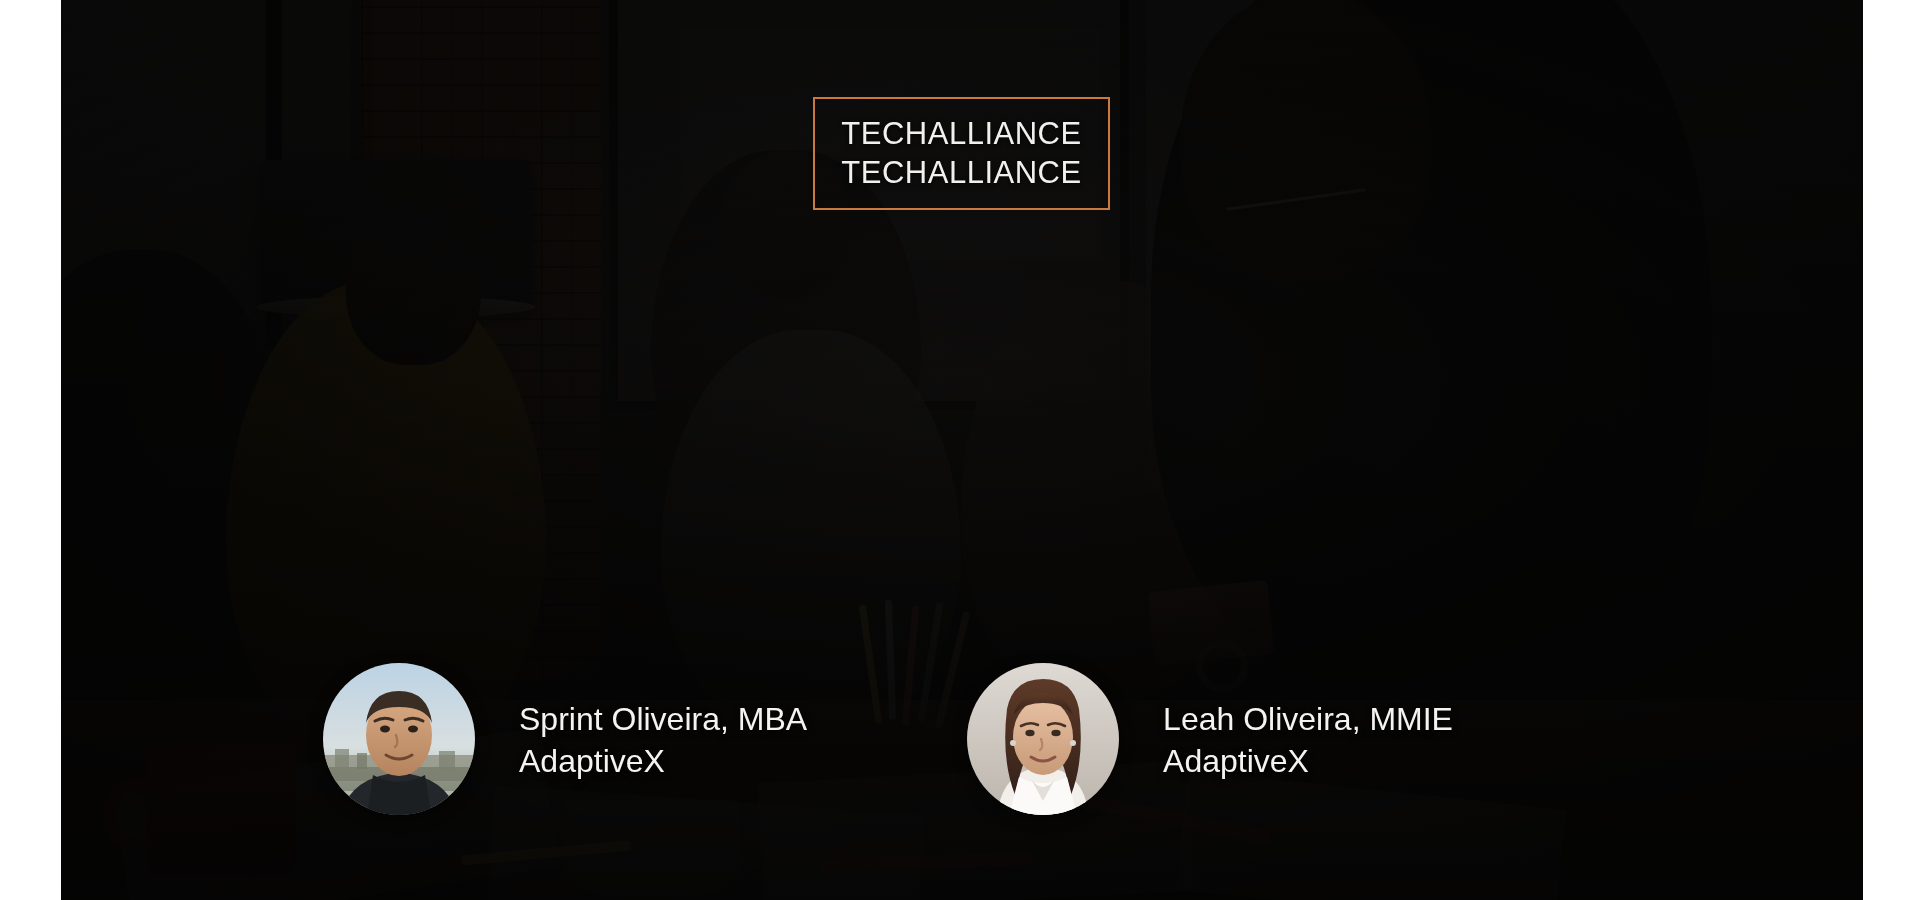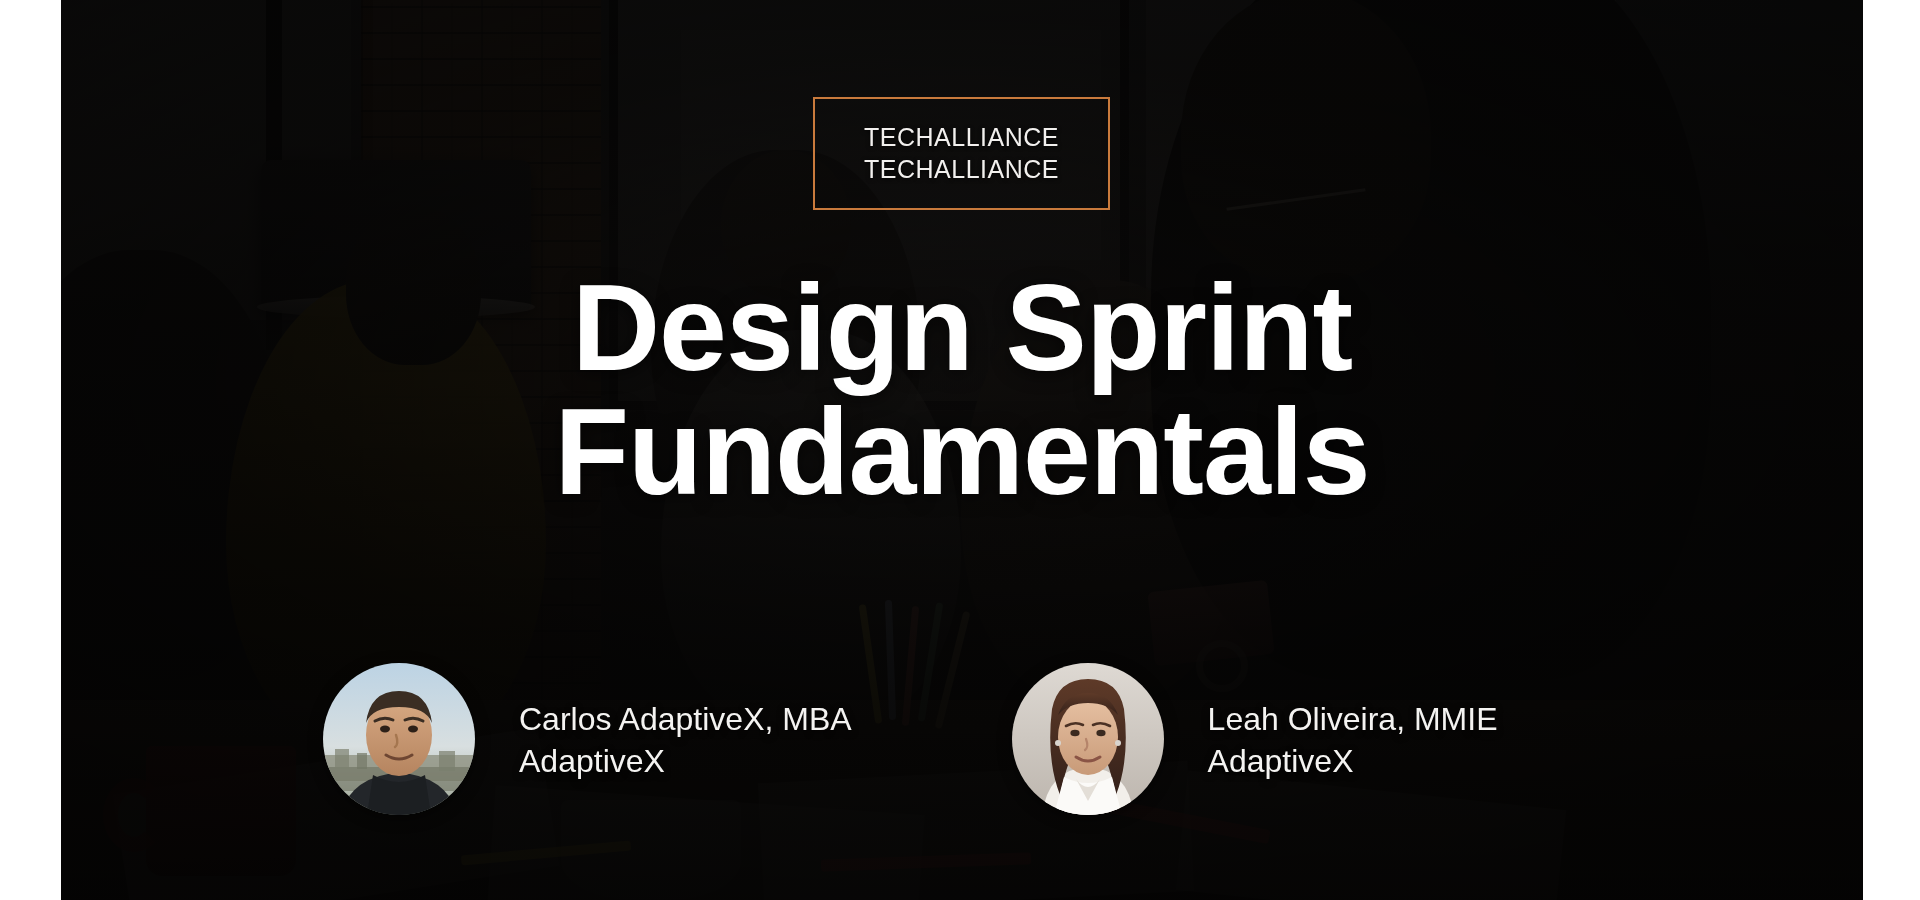--- a/index.html
+++ b/index.html
@@ -214,21 +214,21 @@
     position:absolute;
     left:752px; top:97px;
     width:297px; height:113px;
     border:2px solid #c97a3c;
     display:flex; flex-direction:column;
     align-items:center; justify-content:center;
     gap:2px;
   }
   .eyebrow-line {
     color:#f2f0ee;
-    font-size:25px;
+    font-size:31px;
     letter-spacing:.5px;
     line-height:1.18;
     white-space:nowrap;
     text-shadow:0 1px 4px rgba(0,0,0,.8);
   }
 
   .title-block {
     position:absolute;
     left:0; right:0; top:266px;
     text-align:center;
@@ -336,24 +336,20 @@
     <div class="scrim"></div>
   </div>
 
   <div class="content">
 
     <div class="eyebrow-badge">
       <div class="eyebrow-line">TECHALLIANCE</div>
       <div class="eyebrow-line">TECHALLIANCE</div>
     </div>
 
-    <div class="title-block">
-      <div class="title-line">Design Sprint</div>
-      <div class="title-line">Fundamentals</div>
-    </div>
 
     <div class="presenters">
 
       <div class="presenter">
         <div class="avatar">
           <svg viewBox="0 0 152 152" xmlns="http://www.w3.org/2000/svg">
             <defs>
               <linearGradient id="skyA" x1="0" y1="0" x2="0" y2="1">
                 <stop offset="0%" stop-color="#bcd3e4"></stop>
                 <stop offset="55%" stop-color="#d8dfe0"></stop>
@@ -376,21 +372,21 @@
             <ellipse cx="62" cy="66" rx="5" ry="3.4" fill="#2d2018"></ellipse>
             <ellipse cx="90" cy="66" rx="5" ry="3.4" fill="#2d2018"></ellipse>
             <path d="M52 58 q9-5 18-1" stroke="#3a2d23" stroke-width="3" fill="none" stroke-linecap="round"></path>
             <path d="M82 57 q9-4 18 1" stroke="#3a2d23" stroke-width="3" fill="none" stroke-linecap="round"></path>
             <path d="M73 72 q3 9 -1 12" stroke="#a5764f" stroke-width="2.4" fill="none" stroke-linecap="round"></path>
             <path d="M63 92 q13 8 26 0" stroke="#6e4632" stroke-width="3" fill="none" stroke-linecap="round"></path>
             <path d="M50 112 q26 14 52 0 l6 40 h-64 z" fill="#1c1f22"></path>
           </svg>
         </div>
         <div class="presenter-text">
-          <div class="presenter-name">Carlos AdaptiveX, MBA</div>
+          <div class="presenter-name">Sprint Oliveira, MBA</div>
           <div class="presenter-org">AdaptiveX</div>
         </div>
       </div>
 
       <div class="presenter">
         <div class="avatar">
           <svg viewBox="0 0 152 152" xmlns="http://www.w3.org/2000/svg">
             <defs>
               <linearGradient id="bgB" x1="0" y1="0" x2="0" y2="1">
                 <stop offset="0%" stop-color="#ded9d3"></stop>

